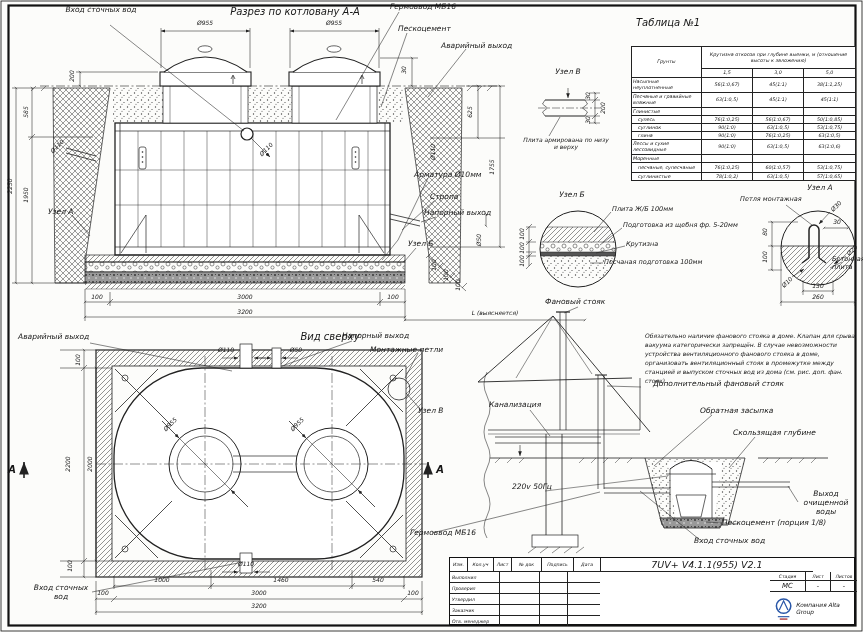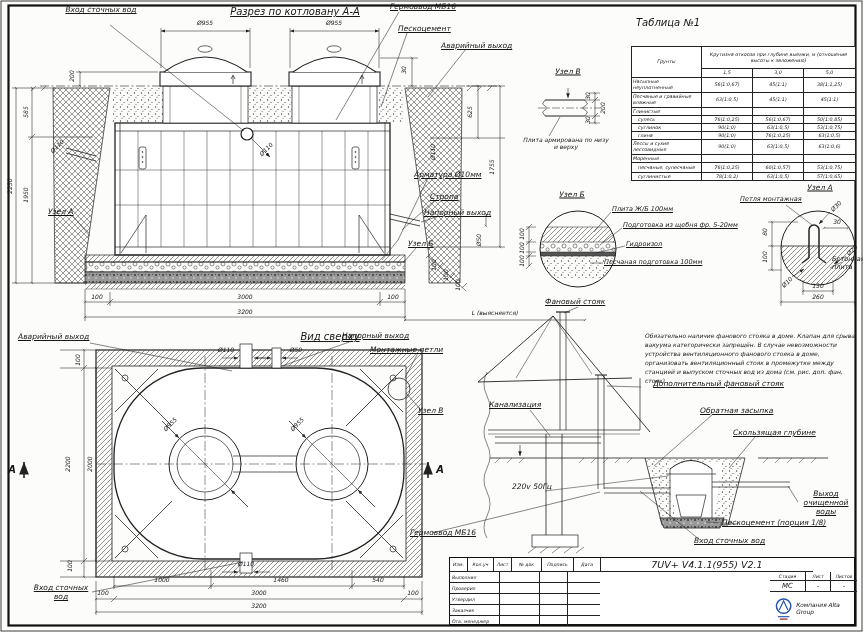--- a/index.html
+++ b/index.html
@@ -3,21 +3,21 @@
 <meta charset="utf-8">
 <style>
   *{margin:0;padding:0;box-sizing:border-box}
   html,body{width:863px;height:632px}
   body{position:relative;background:#fcfcfa;font-family:"DejaVu Sans",sans-serif;overflow:hidden;color:#161616}
   svg.base{position:absolute;left:0;top:0}
   .lbl{position:absolute;font-style:italic;font-size:7.5px;white-space:nowrap;line-height:1.2;color:#161616}
   .dim{font-size:6px}
   .big{font-size:10px}
   .sm{font-size:5.5px}
-  .u{text-decoration:underline;text-underline-offset:1px}
+  .u{text-underline-offset:1px}
   .c{transform:translate(-50%,-50%)}
   .r90{transform:translate(-50%,-50%) rotate(-90deg)}
   .r45{transform:translate(-50%,-50%) rotate(-45deg)}
   .wrap{white-space:normal;text-align:center}
   .tbl{position:absolute;border-collapse:collapse;table-layout:fixed;font-style:italic;background:#fff}
   .tbl td{border:0.8px solid #222;font-size:4.8px;line-height:1.15;padding:0 1px;vertical-align:middle;font-style:italic}
   .tbl td.tc{text-align:center}
   .tbl td.ind{padding-left:6px}
   .tb{position:absolute;left:449px;top:557px;width:406px;height:68px;border:1.6px solid #111;background:#fff}
   .tbc{position:absolute;border-right:0.8px solid #222;border-bottom:0.8px solid #222;font-size:4.6px;font-style:italic;display:flex;align-items:center;justify-content:center;overflow:hidden}
@@ -455,21 +455,21 @@
 
 <div class="lbl u c" style="left:568px;top:71px">Узел В</div>
 <div class="lbl sm wrap" style="left:522px;top:136px;width:88px;font-size:6px">Плита армирована по низу и верху</div>
 <div class="lbl dim r90" style="left:588px;top:96px">30</div>
 <div class="lbl dim r90" style="left:603px;top:108px">200</div>
 <div class="lbl dim r90" style="left:588px;top:120px">30</div>
 
 <div class="lbl u c" style="left:572px;top:194px">Узел Б</div>
 <div class="lbl u" style="left:612px;top:206px;font-size:6.5px">Плита Ж/Б 100мм</div>
 <div class="lbl u" style="left:623px;top:222px;font-size:6.5px">Подготовка из щебня фр. 5-20мм</div>
-<div class="lbl u" style="left:626px;top:241px;font-size:6.5px">Гидроизол</div>
+<div class="lbl u" style="left:626px;top:241px;font-size:6.5px">Крутизна</div>
 <div class="lbl u" style="left:604px;top:259px;font-size:6.5px">Песчаная подготовка 100мм</div>
 <div class="lbl dim r90" style="left:522px;top:234px">100</div>
 <div class="lbl dim r90" style="left:522px;top:248px">100</div>
 <div class="lbl dim r90" style="left:522px;top:261px">100</div>
 
 <div class="lbl u c" style="left:820px;top:187px">Узел А</div>
 <div class="lbl u" style="left:740px;top:196px;font-size:6.5px">Петля монтажная</div>
 <div class="lbl wrap" style="left:832px;top:256px;width:52px;font-size:6.5px;text-align:left">Бетонная плита</div>
 <div class="lbl dim c" style="left:837px;top:222px">30</div>
 <div class="lbl dim r45" style="left:836px;top:206px">Ø30</div>

